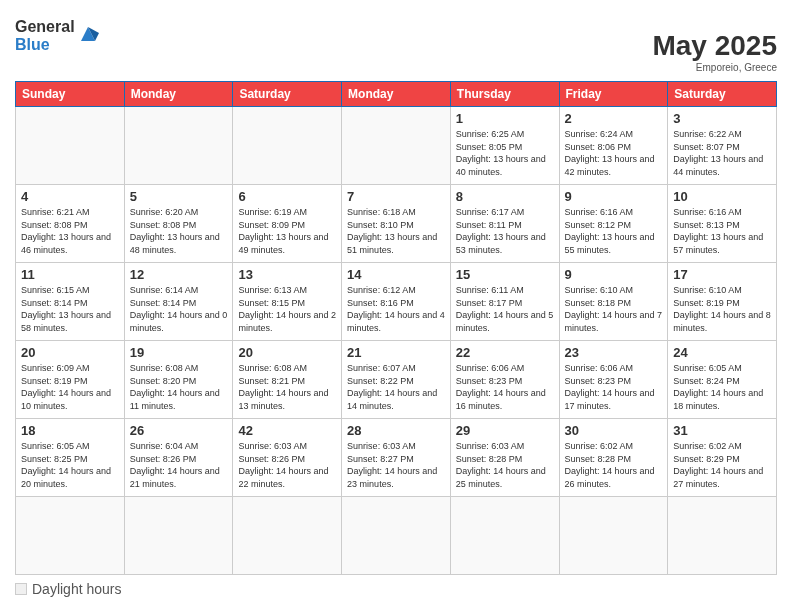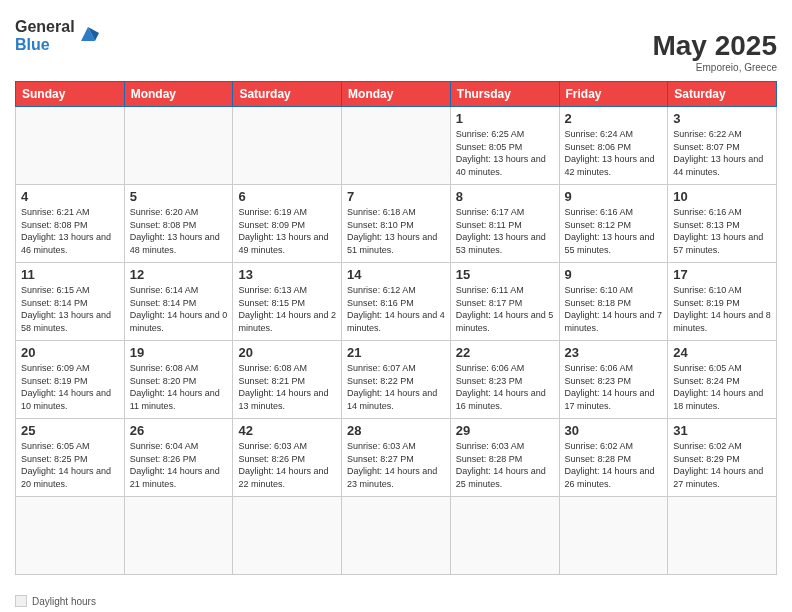--- a/index.html
+++ b/index.html
@@ -77,22 +77,22 @@
       margin-bottom: 2px;
     }
     .day-info {
       font-size: 9px;
       line-height: 1.4;
       color: #333;
     }
     .footer {
       display: flex;
       align-items: center;
-      margin-top: 20px;
-      font-size: 10px;
+      margin-top: 6px;
+      font-size: 14px;
       color: #555;
     }
     .footer-box {
       width: 12px;
       height: 12px;
       background: #f0f0f0;
       border: 1px solid #ccc;
       margin-right: 5px;
     }
   </style>
@@ -233,21 +233,21 @@
             <span class="day-number">23</span>
             <div class="day-info">Sunrise: 6:06 AM<br>Sunset: 8:23 PM<br>Daylight: 14 hours and 17 minutes.</div>
           </td>
           <td>
             <span class="day-number">24</span>
             <div class="day-info">Sunrise: 6:05 AM<br>Sunset: 8:24 PM<br>Daylight: 14 hours and 18 minutes.</div>
           </td>
         </tr>
         <tr>
           <td>
-            <span class="day-number">25</span>
+            <span class="day-number">18</span>
             <div class="day-info">Sunrise: 6:05 AM<br>Sunset: 8:25 PM<br>Daylight: 14 hours and 20 minutes.</div>
           </td>
           <td>
             <span class="day-number">26</span>
             <div class="day-info">Sunrise: 6:04 AM<br>Sunset: 8:26 PM<br>Daylight: 14 hours and 21 minutes.</div>
           </td>
           <td>
             <span class="day-number">42</span>
             <div class="day-info">Sunrise: 6:03 AM<br>Sunset: 8:26 PM<br>Daylight: 14 hours and 22 minutes.</div>
           </td>

